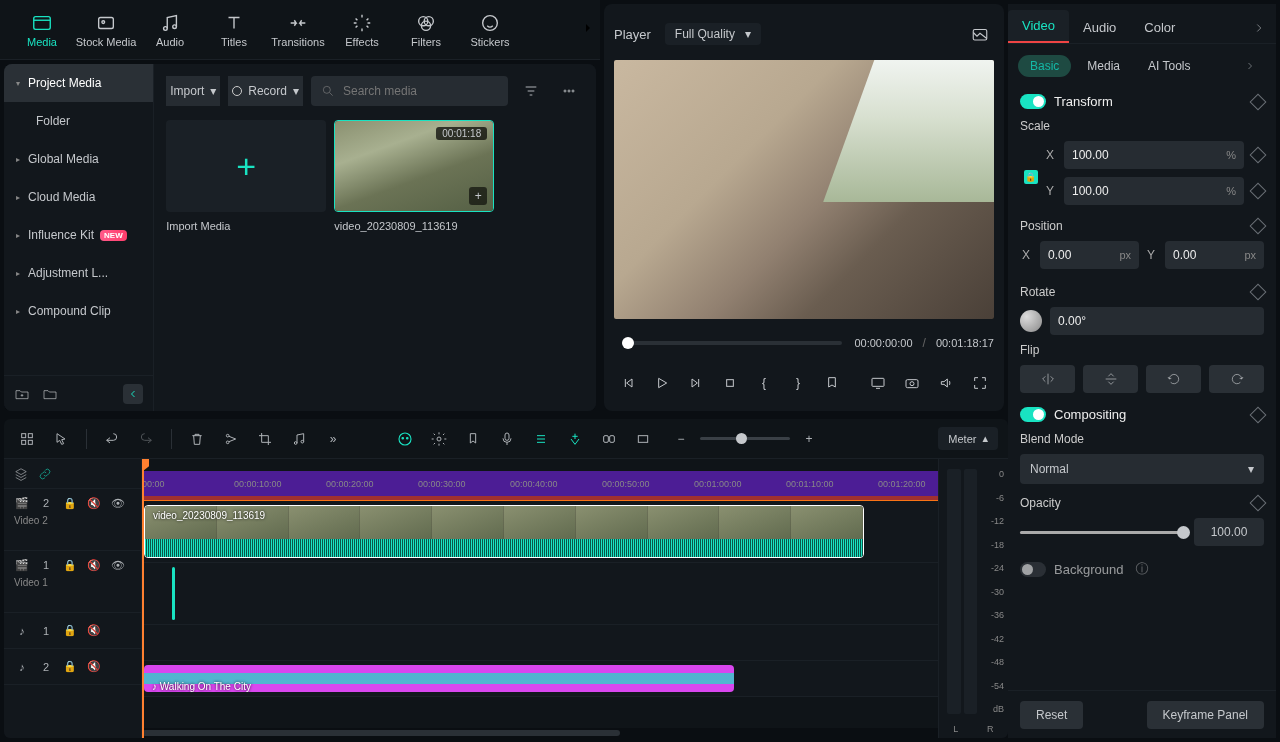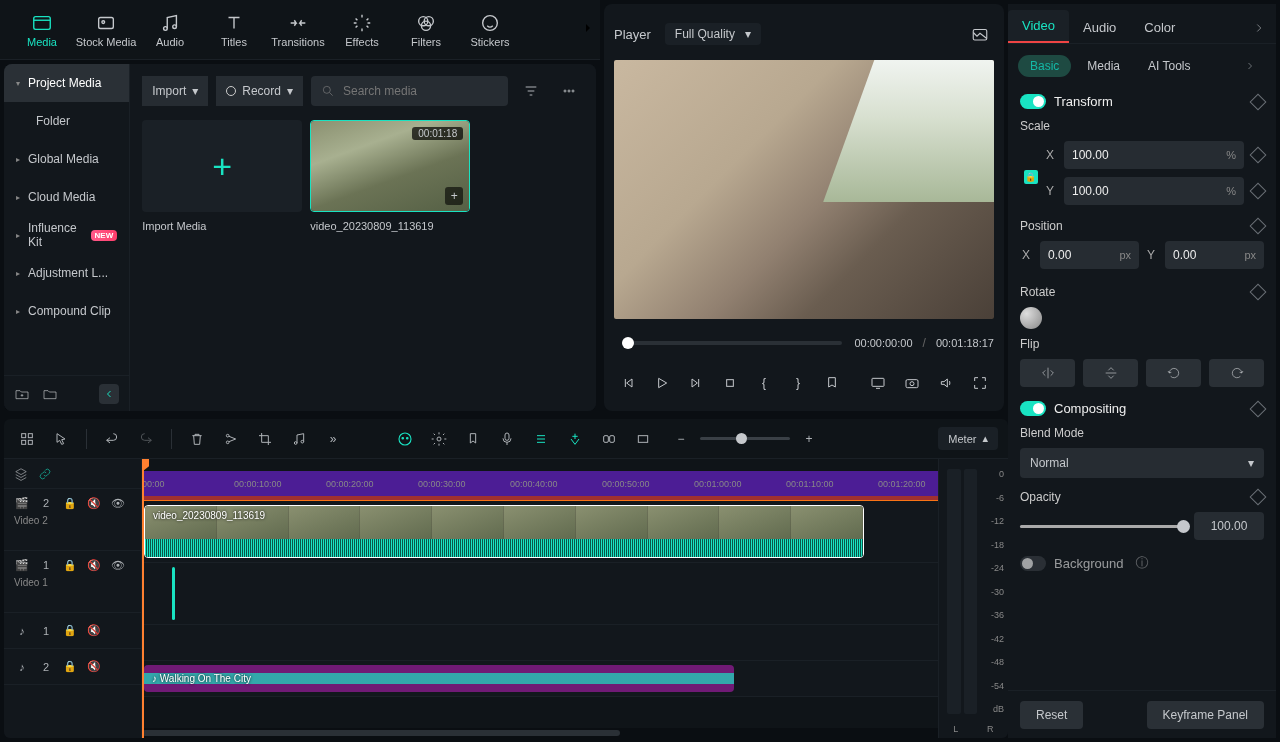--- a/index.html
+++ b/index.html
@@ -20,21 +20,21 @@
 .sb-item { display:flex; align-items:center; height:38px; padding:0 12px; cursor:pointer; font-size:12px; color:#c5c8cc; }
 .sb-item.active { background:#2a3036; color:#fff; }
 .sb-item .tri { margin-right:8px; font-size:8px; color:#888; }
 .sb-item.ind { padding-left:32px; }
 .badge-new { background:linear-gradient(90deg,#ff5a8a,#ff3d6b); color:#fff; font-size:8px; padding:1px 4px; border-radius:4px; margin-left:6px; font-weight:bold;}
 .sb-footer { position:absolute; bottom:0; left:0; right:0; height:36px; display:flex; align-items:center; padding:0 10px; gap:12px; border-top:1px solid #1a2026; background:#12171c;}
 .sb-footer .collapse { margin-left:auto; width:20px; height:20px; background:#2a3036; border-radius:4px; display:flex; align-items:center; justify-content:center; cursor:pointer;}
 
 .mediaarea { flex:1; padding:12px; background:#12171c; }
 .ma-top { display:flex; align-items:center; gap:8px; margin-bottom:14px; }
-.btn-dd { background:#262c32; border-radius:0; height:30px; padding:0 10px; display:flex; align-items:center; gap:6px; cursor:pointer; font-size:12px;}
+.btn-dd { background:#262c32; border-radius:0; height:30px; padding:0 4px; display:flex; align-items:center; gap:6px; cursor:pointer; font-size:12px;}
 .searchbox { flex:1; background:#262c32; border-radius:4px; height:30px; display:flex; align-items:center; padding:0 10px; gap:8px;}
 .searchbox input { background:transparent; border:none; outline:none; color:#c5c8cc; font-size:12px; flex:1;}
 .iconbtn { width:30px; height:30px; display:flex; align-items:center; justify-content:center; cursor:pointer; color:#aeb2b6; border-radius:4px;}
 
 .mediagrid { display:flex; gap:16px; }
 .mitem { width:152px; }
 .thumb { width:160px; height:92px; background:#1a2026; border-radius:4px; display:flex; align-items:center; justify-content:center; position:relative; overflow:hidden;}
 .thumb.plus { font-size:34px; color:#19e3c2; font-weight:200;}
 .thumb.sel { border:1.5px solid #19e3c2; }
 .thumb .dur { position:absolute; top:6px; right:6px; background:rgba(0,0,0,0.7); padding:1px 6px; border-radius:3px; font-size:10px;}
@@ -124,21 +124,21 @@
 .ruler .redbar { position:absolute; left:0; right:0; bottom:0; height:4px; background:#a03030;}
 .track-lane { position:relative; border-bottom:1px solid #1a2026; background:#12171c;}
 .track-lane.tall { height:62px;}
 .track-lane.short { height:36px;}
 .clip { position:absolute; top:4px; bottom:4px; border-radius:4px; overflow:hidden; display:flex; align-items:center; padding:0 8px; font-size:10px; color:#fff;}
 .clip.video { background:linear-gradient(180deg,#4a5548 0%,#3a4538 70%,#19a38a 70%,#148870 100%); border:1.5px solid #fff;}
 .clip.video .vthumbs { position:absolute; inset:0; display:flex;}
 .clip.video .vthumbs div { flex:1; background:linear-gradient(160deg,#8a9070,#556045); border-right:1px solid rgba(0,0,0,0.2);}
 .clip.video .wave { position:absolute; left:0; right:0; bottom:0; height:18px; background:repeating-linear-gradient(90deg,#19e3c2 0,#19e3c2 1px,#0a5548 1px,#0a5548 2px);}
 .clip.video .clabel { position:absolute; top:4px; left:8px; z-index:2; text-shadow:0 0 3px #000;}
-.clip.audio { background:#701a75; }
+.clip.audio { background:#d946ef;align-items:flex-end; }
 .clip.audio .awave { position:absolute; inset:0; background:linear-gradient(180deg,transparent 30%,#19e3c2 30%,#19e3c2 70%,transparent 70%); opacity:0.7;}
 .clip.audio .clabel { position:relative; z-index:2; text-shadow:0 0 3px #000;}
 .clip.stub { background:#19e3c2; width:3px; padding:0;}
 .playhead { position:absolute; top:0; bottom:0; width:2px; background:#ff8030; left:0; z-index:5;}
 .playhead .ph-head { position:absolute; top:0; left:-5px; width:12px; height:12px; background:#ff8030; clip-path:polygon(0 0,100% 0,100% 60%,50% 100%,0 60%);}
 
 .tl-meter { width:70px; background:#12171c; border-left:1px solid #1a2026; position:relative; padding:6px 4px;}
 .dbscale { position:absolute; right:4px; top:10px; bottom:24px; display:flex; flex-direction:column; justify-content:space-between; font-size:9px; color:#888; text-align:right;}
 .dbscale div { height:10px;}
 .mlabels { position:absolute; bottom:4px; left:0; right:0; display:flex; justify-content:space-around; font-size:9px; color:#888;}
@@ -487,20 +487,23 @@
                 <span class="unit">px</span>
               </div>
             </div>
         </div>
         <div class="proplabel" style="margin-top:8px">
             <span>Rotate</span>
             <div class="kf-dia"></div>
           </div>
         <div class="prop">
             <div style="width:22px;height:22px;border-radius:50%;background:radial-gradient(circle at 30% 30%,#ddd,#888)"></div>
+            <div class="val">
+              <input value="0.00°" style="">
+            </div>
           </div>
         <div class="proplabel" style="margin-top:8px">Flip</div>
         <div class="btnrow">
           <div class="sqbtn">
               <svg width="16" height="16" viewBox="0 0 24 24" stroke="currentColor" fill="none">
                 <path d="M12 4v16M8 8l-4 4 4 4M16 8l4 4-4 4"></path>
               </svg>
             </div>
           <div class="sqbtn">
               <svg width="16" height="16" viewBox="0 0 24 24" stroke="currentColor" fill="none">

